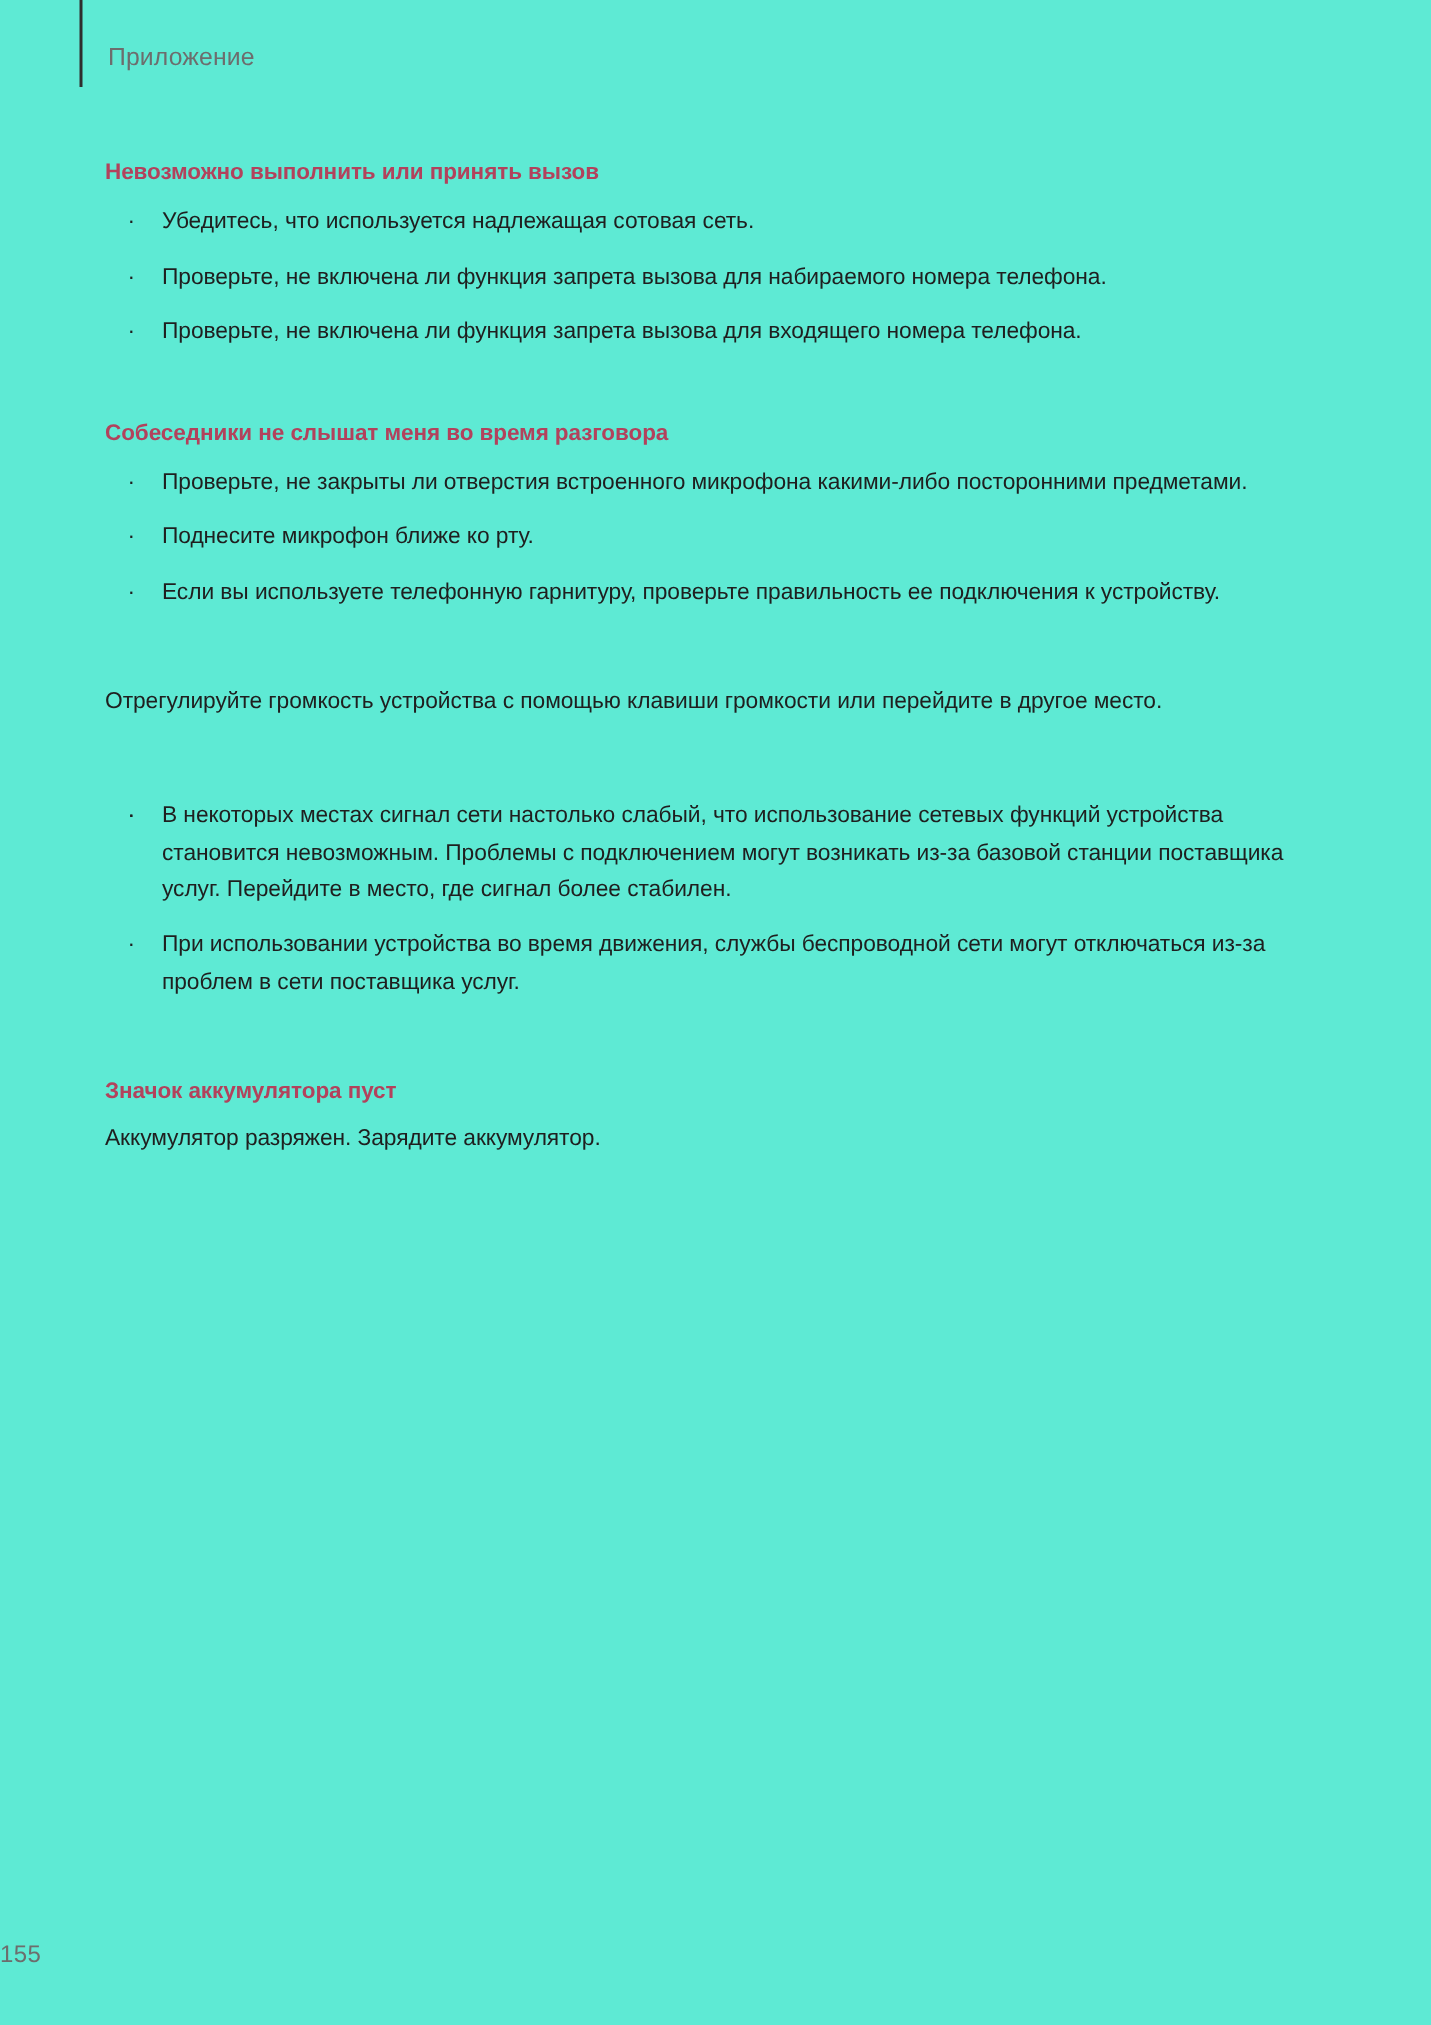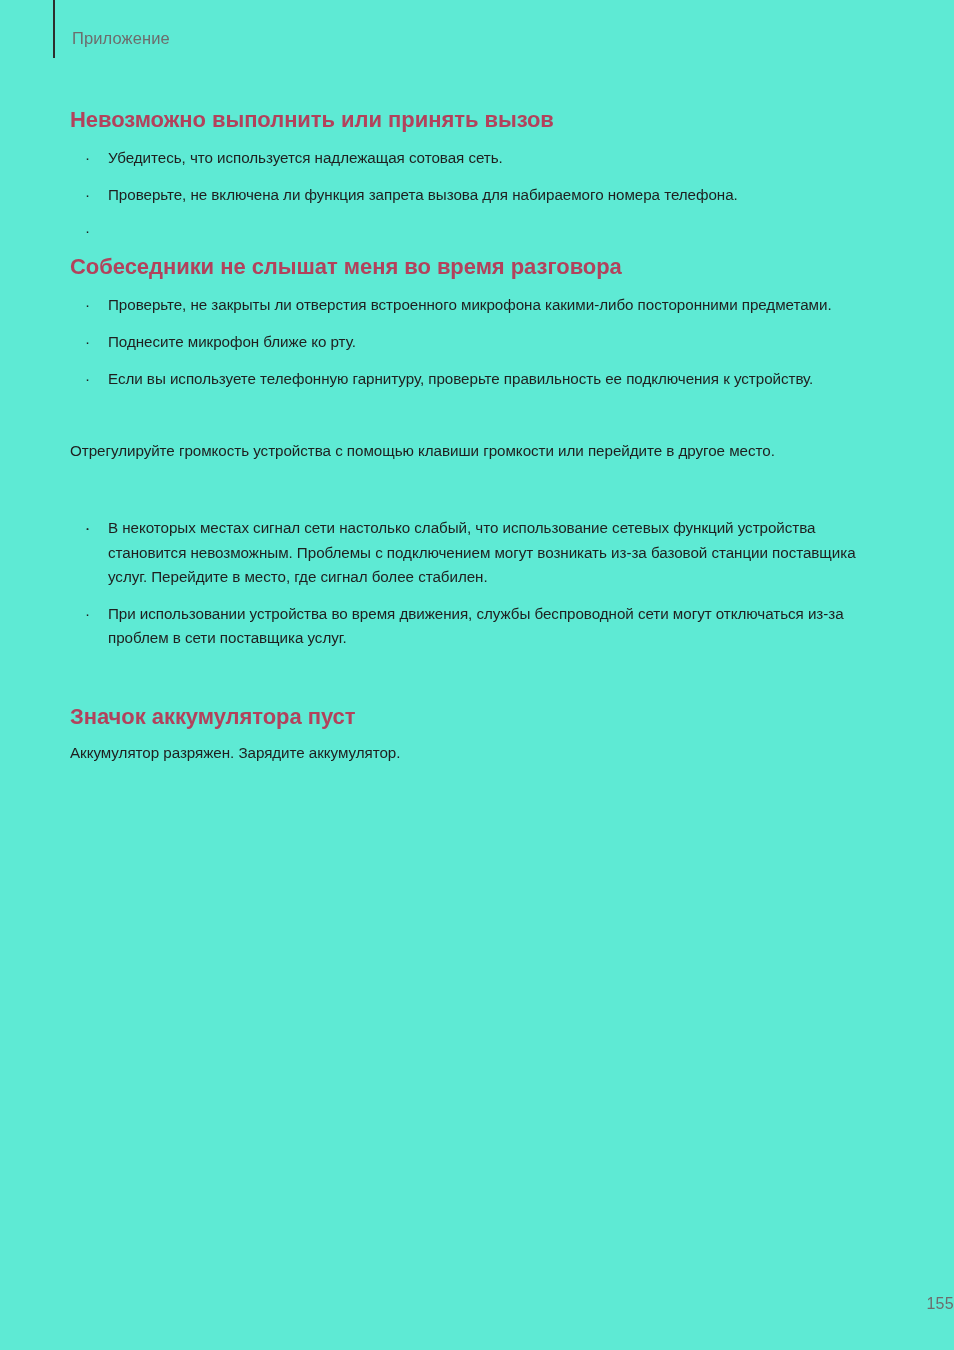--- a/index.html
+++ b/index.html
@@ -58,21 +58,21 @@
     width: 816px;
   }
 
   .section {
     margin: 0 0 8px 0;
   }
 
   h2.section-heading {
     margin: 0 0 10px 0;
     padding: 0;
-    font-size: 22px;
+    font-size: 15px;
     font-weight: bold;
     line-height: 1.46;
     color: #b2425c;
     letter-spacing: -0.05px;
   }
 
   ul.bullets {
     list-style: none;
     margin: 0;
     padding: 0;
@@ -116,21 +116,21 @@
 
   .sec-3 h2.section-heading,
   .sec-5 h2.section-heading { margin-bottom: 8px; }
 
   
   .page-number {
     position: absolute;
     left: 0;
     right: 0;
     top: 1296px;
-    text-align: right;
+    text-align: left;
     font-size: 16px;
     line-height: 1;
     color: #6d6d6d;
     letter-spacing: 0.3px;
   }
 </style>
 </head>
 <body>
 
 <div class="page">
@@ -148,20 +148,21 @@
         <li>
           <span class="bullet-dot">·</span>
           <span>Убедитесь, что используется надлежащая сотовая сеть.</span>
         </li>
         <li>
           <span class="bullet-dot">·</span>
           <span>Проверьте, не включена ли функция запрета вызова для набираемого номера телефона.</span>
         </li>
         <li>
           <span class="bullet-dot">·</span>
+          <span>Проверьте, не включена ли функция запрета вызова для входящего номера телефона.</span>
         </li>
       </ul>
     </section>
 
     <section class="section sec-2">
       <h2 class="section-heading">Собеседники не слышат меня во время разговора</h2>
       <ul class="bullets">
         <li>
           <span class="bullet-dot">·</span>
           <span>Проверьте, не закрыты ли отверстия встроенного микрофона какими-либо посторонними предметами.</span>

